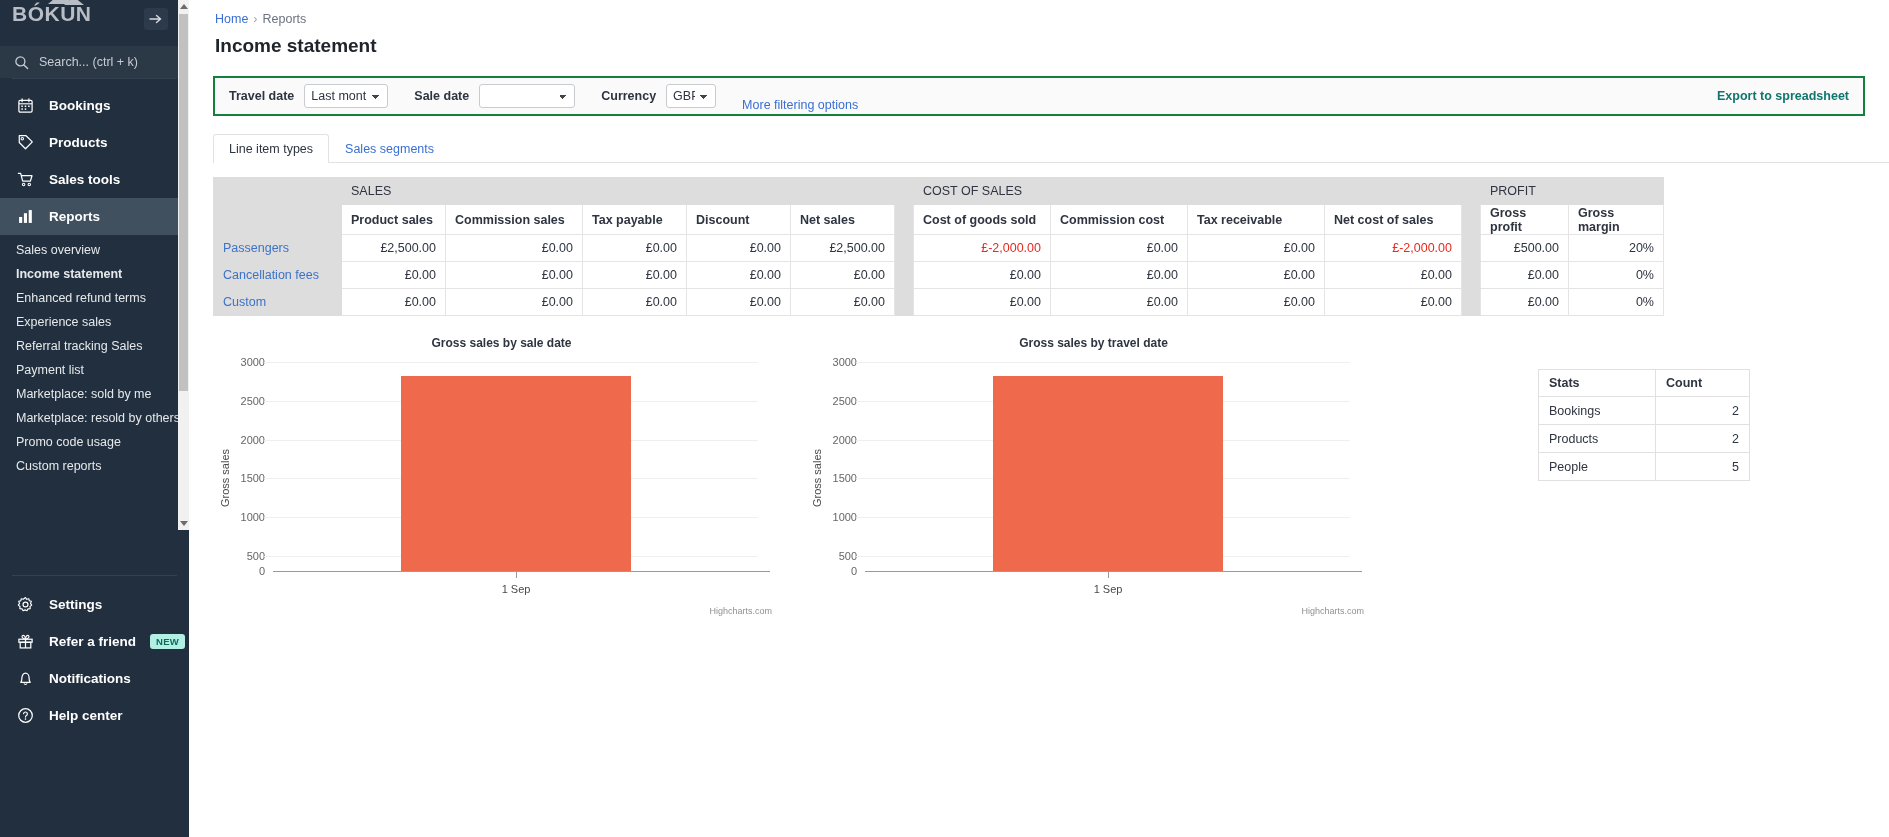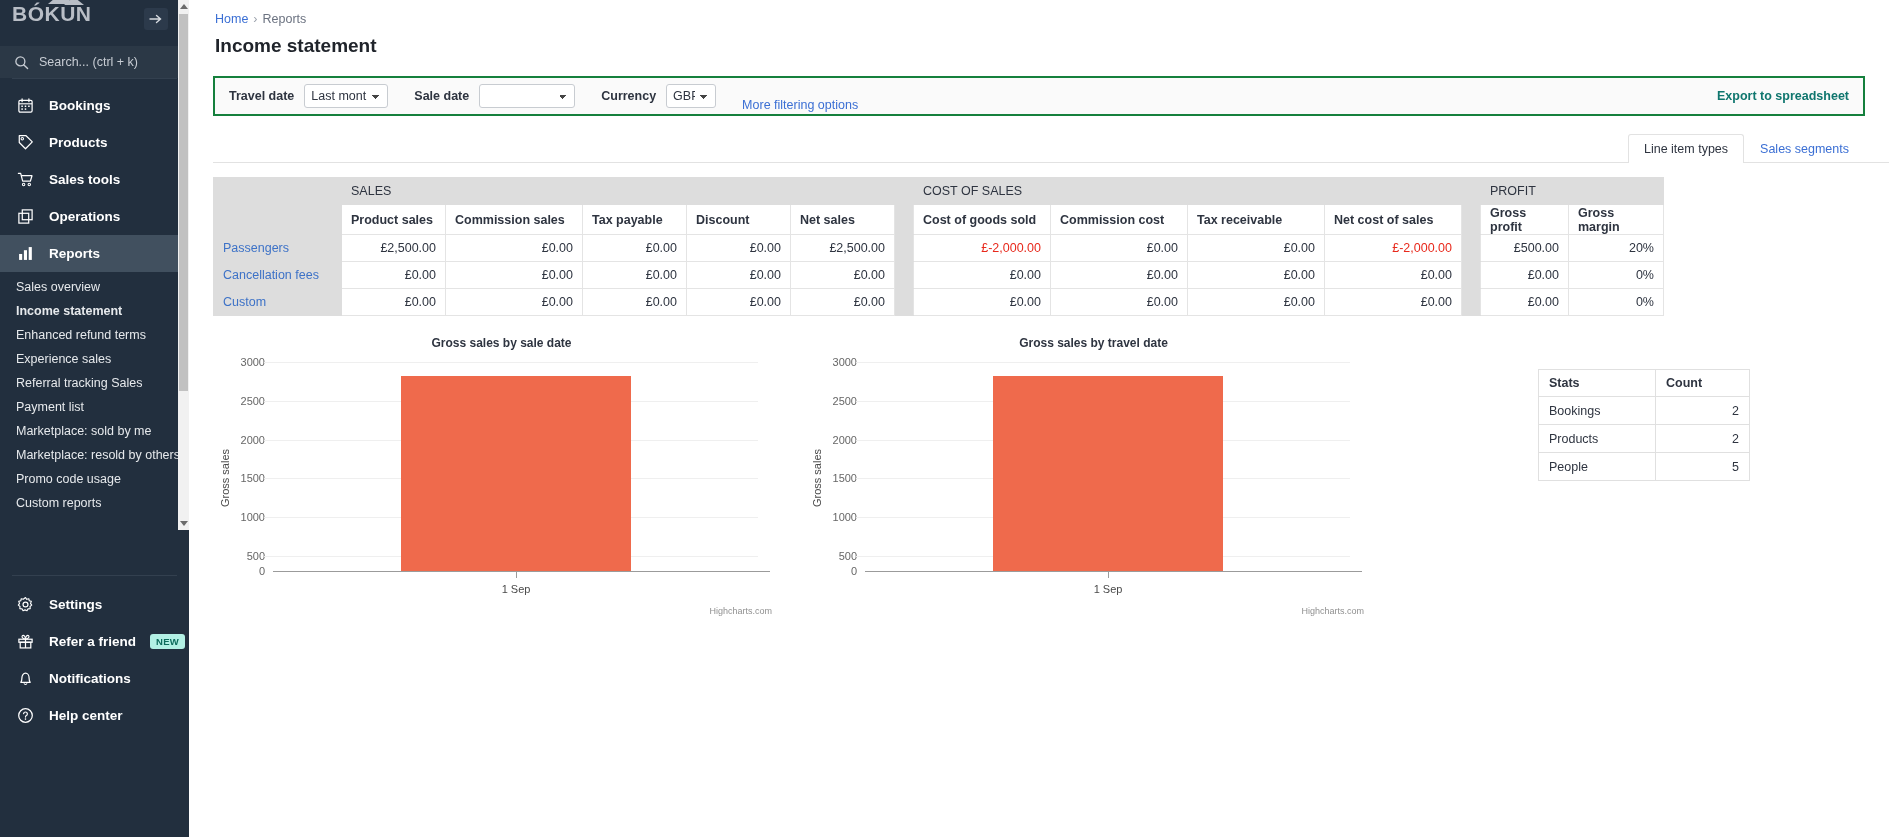--- a/index.html
+++ b/index.html
@@ -128,21 +128,21 @@
     background-repeat: no-repeat;
   }
   .f-sel-travel { width: 84px; }
   .f-sel-sale { width: 96px; }
   .f-sel-cur { width: 50px; }
   .f-gap { width: 26px; }
   .f-link { font-size: 12.5px; color: #3b6fd4; cursor: pointer; margin-left: 26px; margin-top: 18px; }
   .f-spacer { flex: 1; }
   .export-link { font-size: 12.5px; color: #0f766e; font-weight: bold; cursor: pointer; }
 
-  .tabs { display: flex; padding: 0 24px; margin-top: 18px; position: relative; justify-content: flex-end; }
+  .tabs { display: flex; padding: 0 24px; margin-top: 18px; position: relative; }
   .tabs:after {
     content: ""; position: absolute; left: 24px; right: 0; bottom: 0; height: 1px; background: #e2e2e2;
   }
   .tab {
     font-size: 12.5px; padding: 7px 15px; color: #3b6fd4; cursor: pointer;
     border: 1px solid transparent; border-bottom: none; position: relative; z-index: 2;
   }
   .tab.active {
     color: #2e3440; background: #fff;
     border-color: #e2e2e2; border-radius: 3px 3px 0 0;
@@ -280,29 +280,20 @@
         <span class="ico">
           <svg width="17" height="17" viewBox="0 0 18 18">
             <path d="M1.5 2.6 h2.4 l2.1 8.2 h8.1 l1.8 -5.8 h-10.5" stroke="#fff" stroke-width="1.3" fill="none" stroke-linejoin="round" stroke-linecap="round"></path>
             <circle cx="7" cy="14.3" r="1.3" stroke="#fff" stroke-width="1.1" fill="none"></circle>
             <circle cx="13" cy="14.3" r="1.3" stroke="#fff" stroke-width="1.1" fill="none"></circle>
           </svg>
         </span>
         <span>Sales tools</span>
       </div>
 
-      <div class="nav-item">
-        <span class="ico">
-          <svg width="17" height="17" viewBox="0 0 18 18">
-            <rect x="5.6" y="2" width="10.4" height="10.4" stroke="#fff" stroke-width="1.3" fill="none"></rect>
-            <rect x="2" y="5.6" width="10.4" height="10.4" stroke="#fff" stroke-width="1.3" fill="none"></rect>
-          </svg>
-        </span>
-        <span>Operations</span>
-      </div>
 
       <div class="nav-item active">
         <span class="ico">
           <svg width="17" height="17" viewBox="0 0 18 18">
             <rect x="2.2" y="9.5" width="3.3" height="6.3" fill="#fff"></rect>
             <rect x="7.3" y="5.5" width="3.3" height="10.3" fill="#fff"></rect>
             <rect x="12.4" y="2.2" width="3.3" height="13.6" fill="#fff"></rect>
           </svg>
         </span>
         <span>Reports</span>

